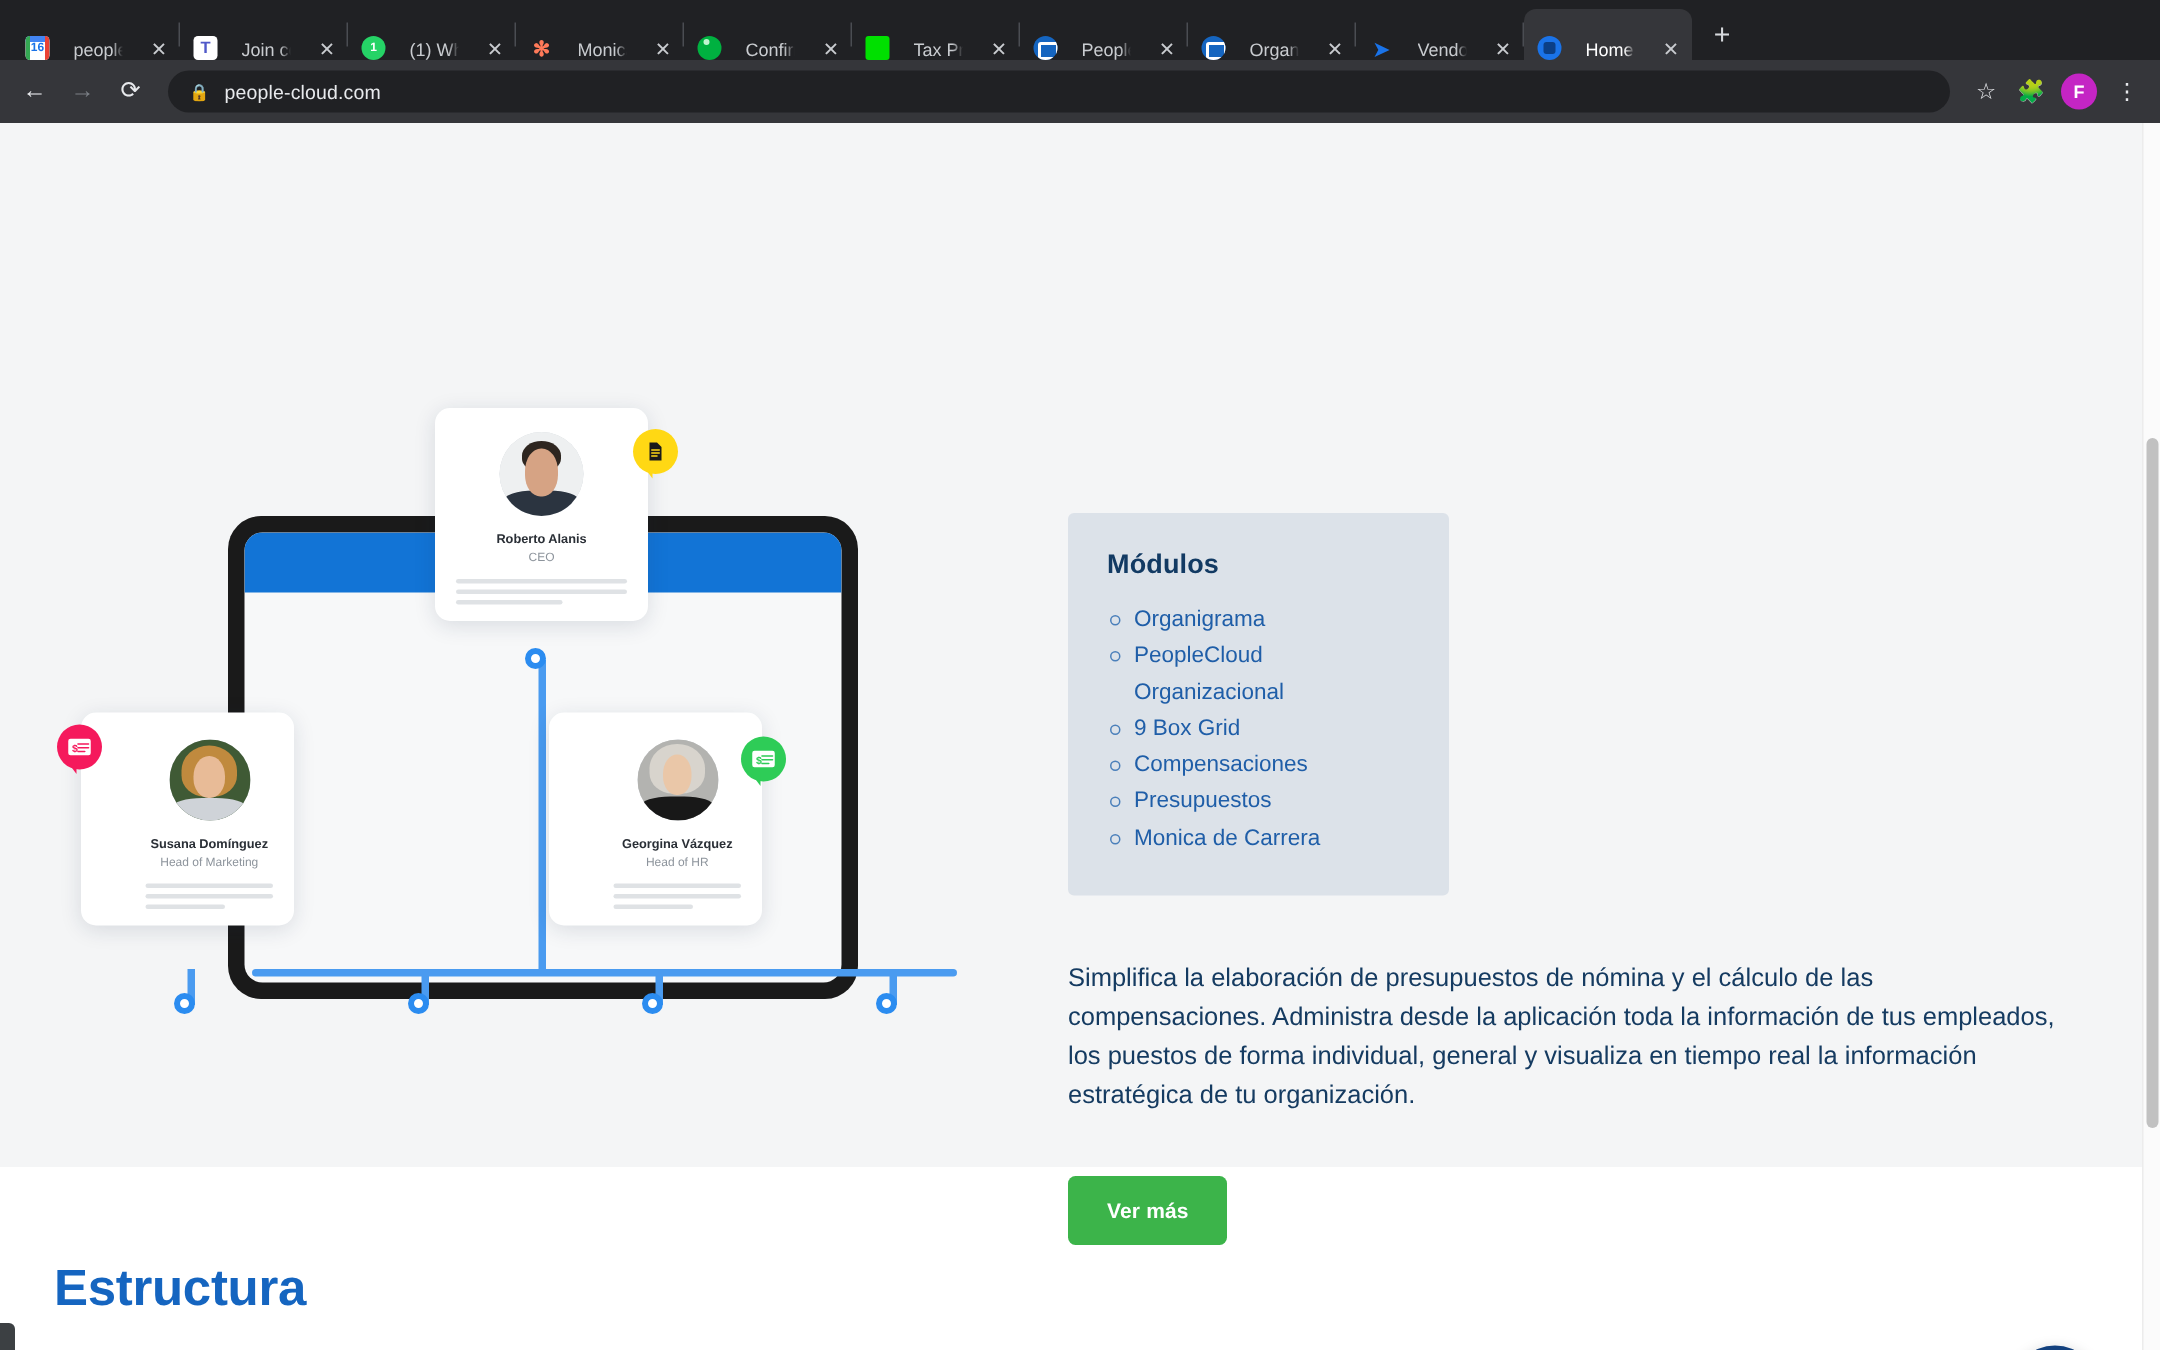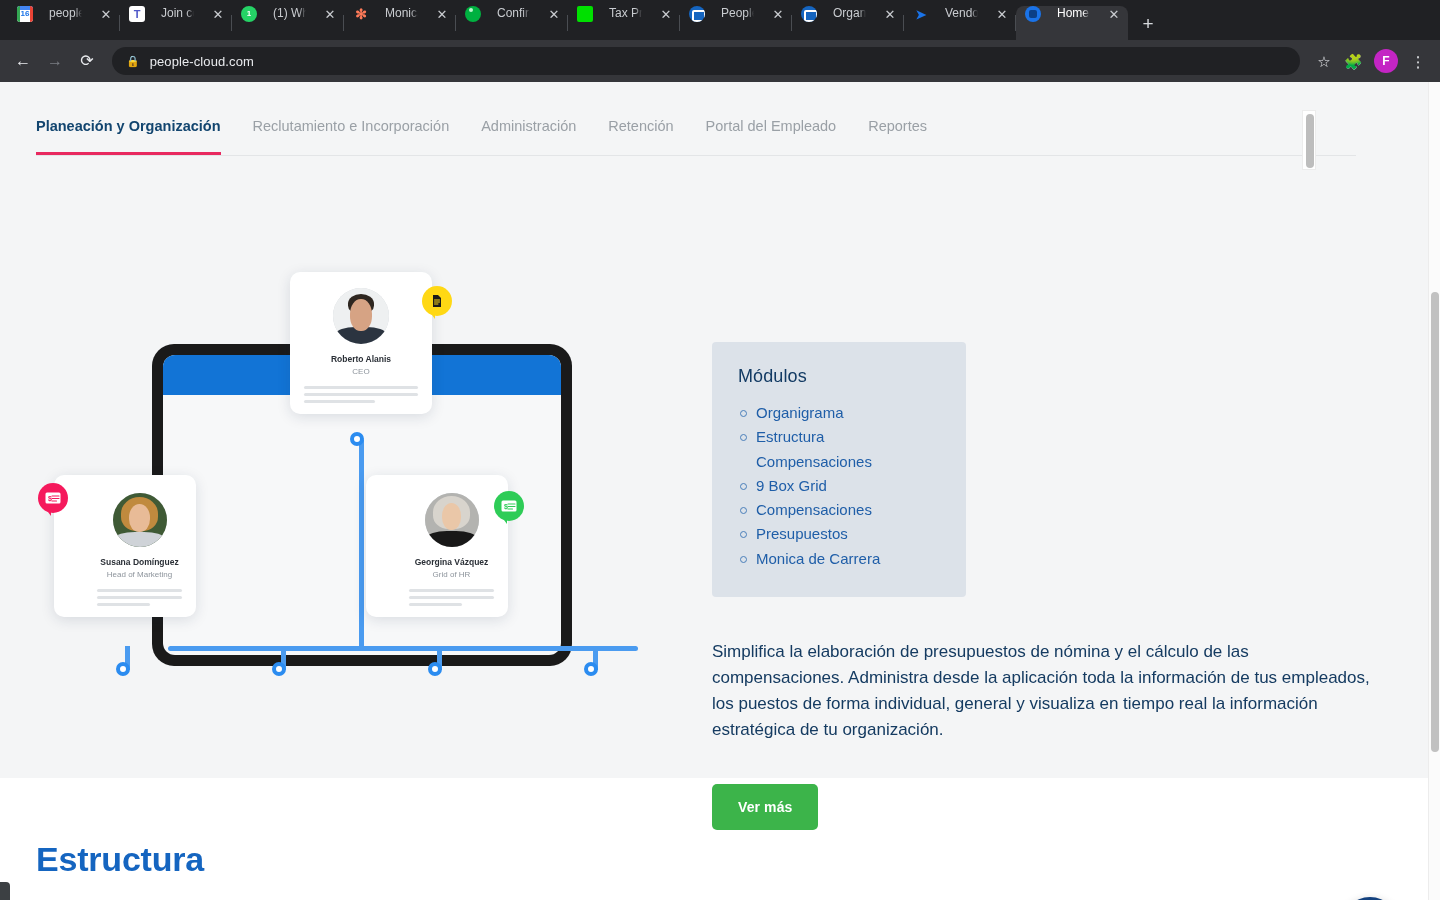--- a/index.html
+++ b/index.html
@@ -13,21 +13,21 @@
   
   .browser { width: 1440px; height: 900px; position: relative; }
 
   .tabstrip {
     height: 40px; background: #202124;
     display: flex; align-items: flex-end; padding-left: 8px;
     position: relative;
   }
   .tab {
     height: 34px; width: 112px; flex: 0 0 112px;
-    display: flex; align-items: flex-start; gap: 16px;
+    display: flex; align-items: flex-end; gap: 16px;
     padding: 0 6px 0 9px;
     position: relative;
     border-radius: 8px 8px 0 0;
     color: #c9ccd0; font-size: 12px;
   }
   .tab.active { background: #35363a; color: #ffffff; }
   .tab:not(.active)::after {
     content: ""; position: absolute; right: 0; top: 9px;
     width: 1px; height: 16px; background: #4a4d52;
   }
@@ -224,21 +224,21 @@
   .face .body { position: absolute; bottom: 0; left: 12%; right: 12%; height: 26%; border-radius: 40% 40% 0 0; }
 
   
   .rightcol { position: absolute; left: 712px; top: 260px; width: 660px; }
 
   .modcard {
     width: 254px; background: #dce2e9; border-radius: 4px;
     padding: 24px 26px 26px 26px;
   }
   .modcard h3 {
-    font-size: 18px; color: #123a63; font-weight: 400;
+    font-size: 18px; color: #123a63; font-weight: 700;
     letter-spacing: .1px; margin-bottom: 14px;
   }
   .modcard ul { list-style: none; }
   .modcard li {
     font-size: 15px; color: #1f5ea8; line-height: 1.62;
     position: relative; padding-left: 18px;
   }
   .modcard li::before {
     content: ""; position: absolute; left: 2px; top: 9px;
     width: 5px; height: 5px; border-radius: 50%;
@@ -360,34 +360,20 @@
     <div class="tb-icon">☆</div>
     <div class="tb-icon">🧩</div>
     <div class="profile-pill">F</div>
     <div class="tb-icon">⋮</div>
   </div>
 
   <div class="viewport">
 
     <div class="hero-section"></div>
 
-    <div class="nav-wrap">
-      <div class="nav-tabs">
-        <div class="nav-tab active">Planeación y Organización</div>
-        <div class="nav-tab">Reclutamiento e Incorporación</div>
-        <div class="nav-tab">Administración</div>
-        <div class="nav-tab">Retención</div>
-        <div class="nav-tab">Portal del Empleado</div>
-        <div class="nav-tab">Reportes</div>
-      </div>
-      <div class="nav-rule"></div>
-      <div class="nav-scrollbar">
-        <div class="nav-thumb"></div>
-      </div>
-    </div>
 
     <div class="illus">
 
       <div class="tablet">
         <div class="tablet-screen">
           <div class="tablet-bar"></div>
         </div>
       </div>
 
       <div class="connector-h"></div>
@@ -456,21 +442,21 @@
       <div class="ecard ecard-row" style="left:326px;">
         <div class="avatar">
           <div class="face">
             <div class="bg" style="background:#b3b3b0;"></div>
             <div class="body" style="background:#181818; left:4%; right:4%; height:30%;"></div>
             <div class="hair" style="background:#d8d4cd; left:16%; right:16%; top:6%; height:60%;"></div>
             <div class="skin" style="background:#eac7a8; left:32%; right:32%; top:18%; height:50%;"></div>
           </div>
         </div>
         <div class="ename">Georgina Vázquez</div>
-        <div class="erole">Grid of HR</div>
+        <div class="erole">Head of HR</div>
         <div class="lines">
             <i></i>
             <i></i>
             <i></i>
           </div>
         <div class="badge badge-green" style="left:128px; top:16px;">
           <svg width="16" height="12" viewBox="0 0 16 12">
               <rect x="0.5" y="0.5" width="15" height="11" rx="1.5" fill="#fff"></rect>
               <text x="3" y="9" font-size="7" font-weight="bold" fill="#2ecc57" font-family="sans-serif">$</text>
               <path d="M7 4h7M7 6.5h7M7 9h4.5" stroke="#2ecc57" stroke-width="1.1" stroke-linecap="round"></path>
@@ -479,21 +465,21 @@
       </div>
 
     </div>
 
     <div class="rightcol">
 
       <div class="modcard">
         <h3>Módulos</h3>
         <ul>
           <li>Organigrama</li>
-          <li>Estructura Compensaciones</li>
+          <li>PeopleCloud Organizacional</li>
           <li>9 Box Grid</li>
           <li>Compensaciones</li>
           <li>Presupuestos</li>
           <li>Monica de Carrera</li>
         </ul>
       </div>
 
       <p class="desc">Simplifica la elaboración de presupuestos de nómina y el cálculo de las compensaciones. Administra desde la aplicación toda la información de tus empleados, los puestos de forma individual, general y visualiza en tiempo real la información estratégica de tu organización.</p>
 
       <button class="btn-vermas">Ver más</button>

